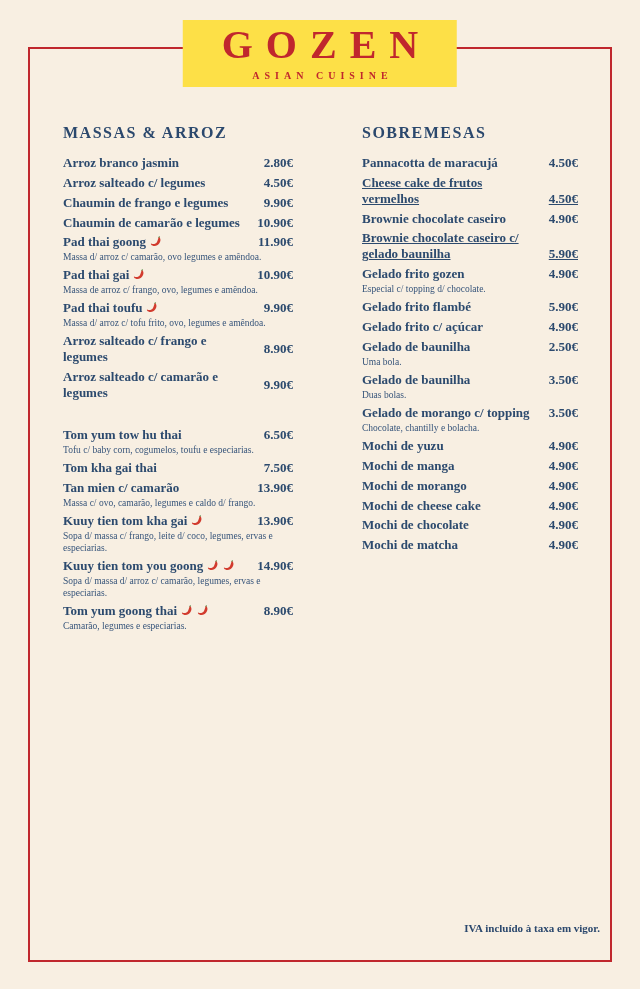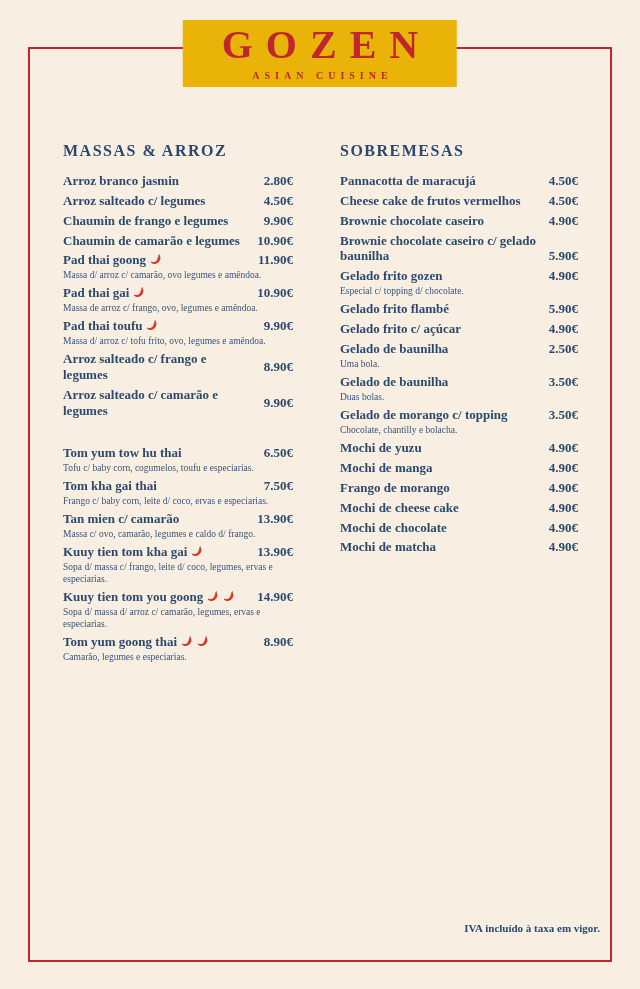--- a/index.html
+++ b/index.html
@@ -8,43 +8,43 @@
     position:relative; width:640px; height:989px; margin:0 auto;
     background:#f8efe2; overflow:hidden;
     font-family:"Liberation Serif","DejaVu Serif",serif; color:#2c4a6e;
   }
   .frame {
     position:absolute; left:28px; right:28px; top:47px; bottom:27px;
     border:2px solid #c0272d; z-index:1;
   }
   .masthead {
     position:absolute; top:20px; left:50%; transform:translateX(-50%);
-    background:#eab308; padding:4px 26px 6px; text-align:center; z-index:2;
+    background:#fde047; padding:4px 26px 6px; text-align:center; z-index:2;
     white-space:nowrap;
   }
   .brand {
     color:#c0272d; font-size:40px; font-weight:700;
     letter-spacing:13px; padding-left:13px; line-height:1.05;
   }
   .tagline {
     color:#c0272d; font-size:10px; font-weight:700;
     letter-spacing:5px; padding-left:5px; margin-top:4px;font-family:Liberation Serif, serif;
   }
   .content {
     position:absolute; top:124px; left:63px; right:62px; z-index:2;
-    display:grid; grid-template-columns:230px 1fr; column-gap:47px;margin-top:18px;
+    display:grid; grid-template-columns:230px 1fr; column-gap:69px;
   }
   .menu-section + .menu-section { margin-top:26px; }
   .menu-heading {
     font-size:16px; font-weight:700; letter-spacing:1.5px;
     color:#2b486d; margin-bottom:13px;
   }
   .item { margin-bottom:4px; }
   .row { display:flex; justify-content:space-between; align-items:center; gap:10px; }
-  .row.price-bottom { align-items:flex-end; }
+  .row.price-bottom { align-items:flex-end;text-decoration:underline; }
   .name  { font-weight:700; font-size:13px; line-height:1.22; }
   .price { font-weight:700; font-size:13px; line-height:1.22; white-space:nowrap; }
   .desc  { font-size:9.5px; line-height:1.28; margin:1px 0 4px; color:#36547a; }
   .chili { width:13px; height:13px; margin-left:3px; vertical-align:-2px; }
   .tax-note {
     position:absolute; right:40px; bottom:55px; z-index:2;
     font-size:11px; font-weight:700; color:#2b486d;
   }
 </style>
 </head>
@@ -153,21 +153,20 @@
             <span class="price">6.50€</span>
           </div>
           <div class="desc">Tofu c/ baby corn, cogumelos, toufu e especiarias.</div>
         </div>
 
         <div class="item">
           <div class="row">
             <span class="name">Tom kha gai thai</span>
             <span class="price">7.50€</span>
           </div>
-          <div class="desc">Frango c/ baby corn, leite d/ coco, ervas e especiarias.</div>
         </div>
 
         <div class="item">
           <div class="row">
             <span class="name">Tan mien c/ camarão</span>
             <span class="price">13.90€</span>
           </div>
           <div class="desc">Massa c/ ovo, camarão, legumes e caldo d/ frango.</div>
         </div>
 
@@ -296,21 +295,21 @@
 
         <div class="item">
           <div class="row">
             <span class="name">Mochi de manga</span>
             <span class="price">4.90€</span>
           </div>
         </div>
 
         <div class="item">
           <div class="row">
-            <span class="name">Frango de morango</span>
+            <span class="name">Mochi de morango</span>
             <span class="price">4.90€</span>
           </div>
         </div>
 
         <div class="item">
           <div class="row">
             <span class="name">Mochi de cheese cake</span>
             <span class="price">4.90€</span>
           </div>
         </div>

